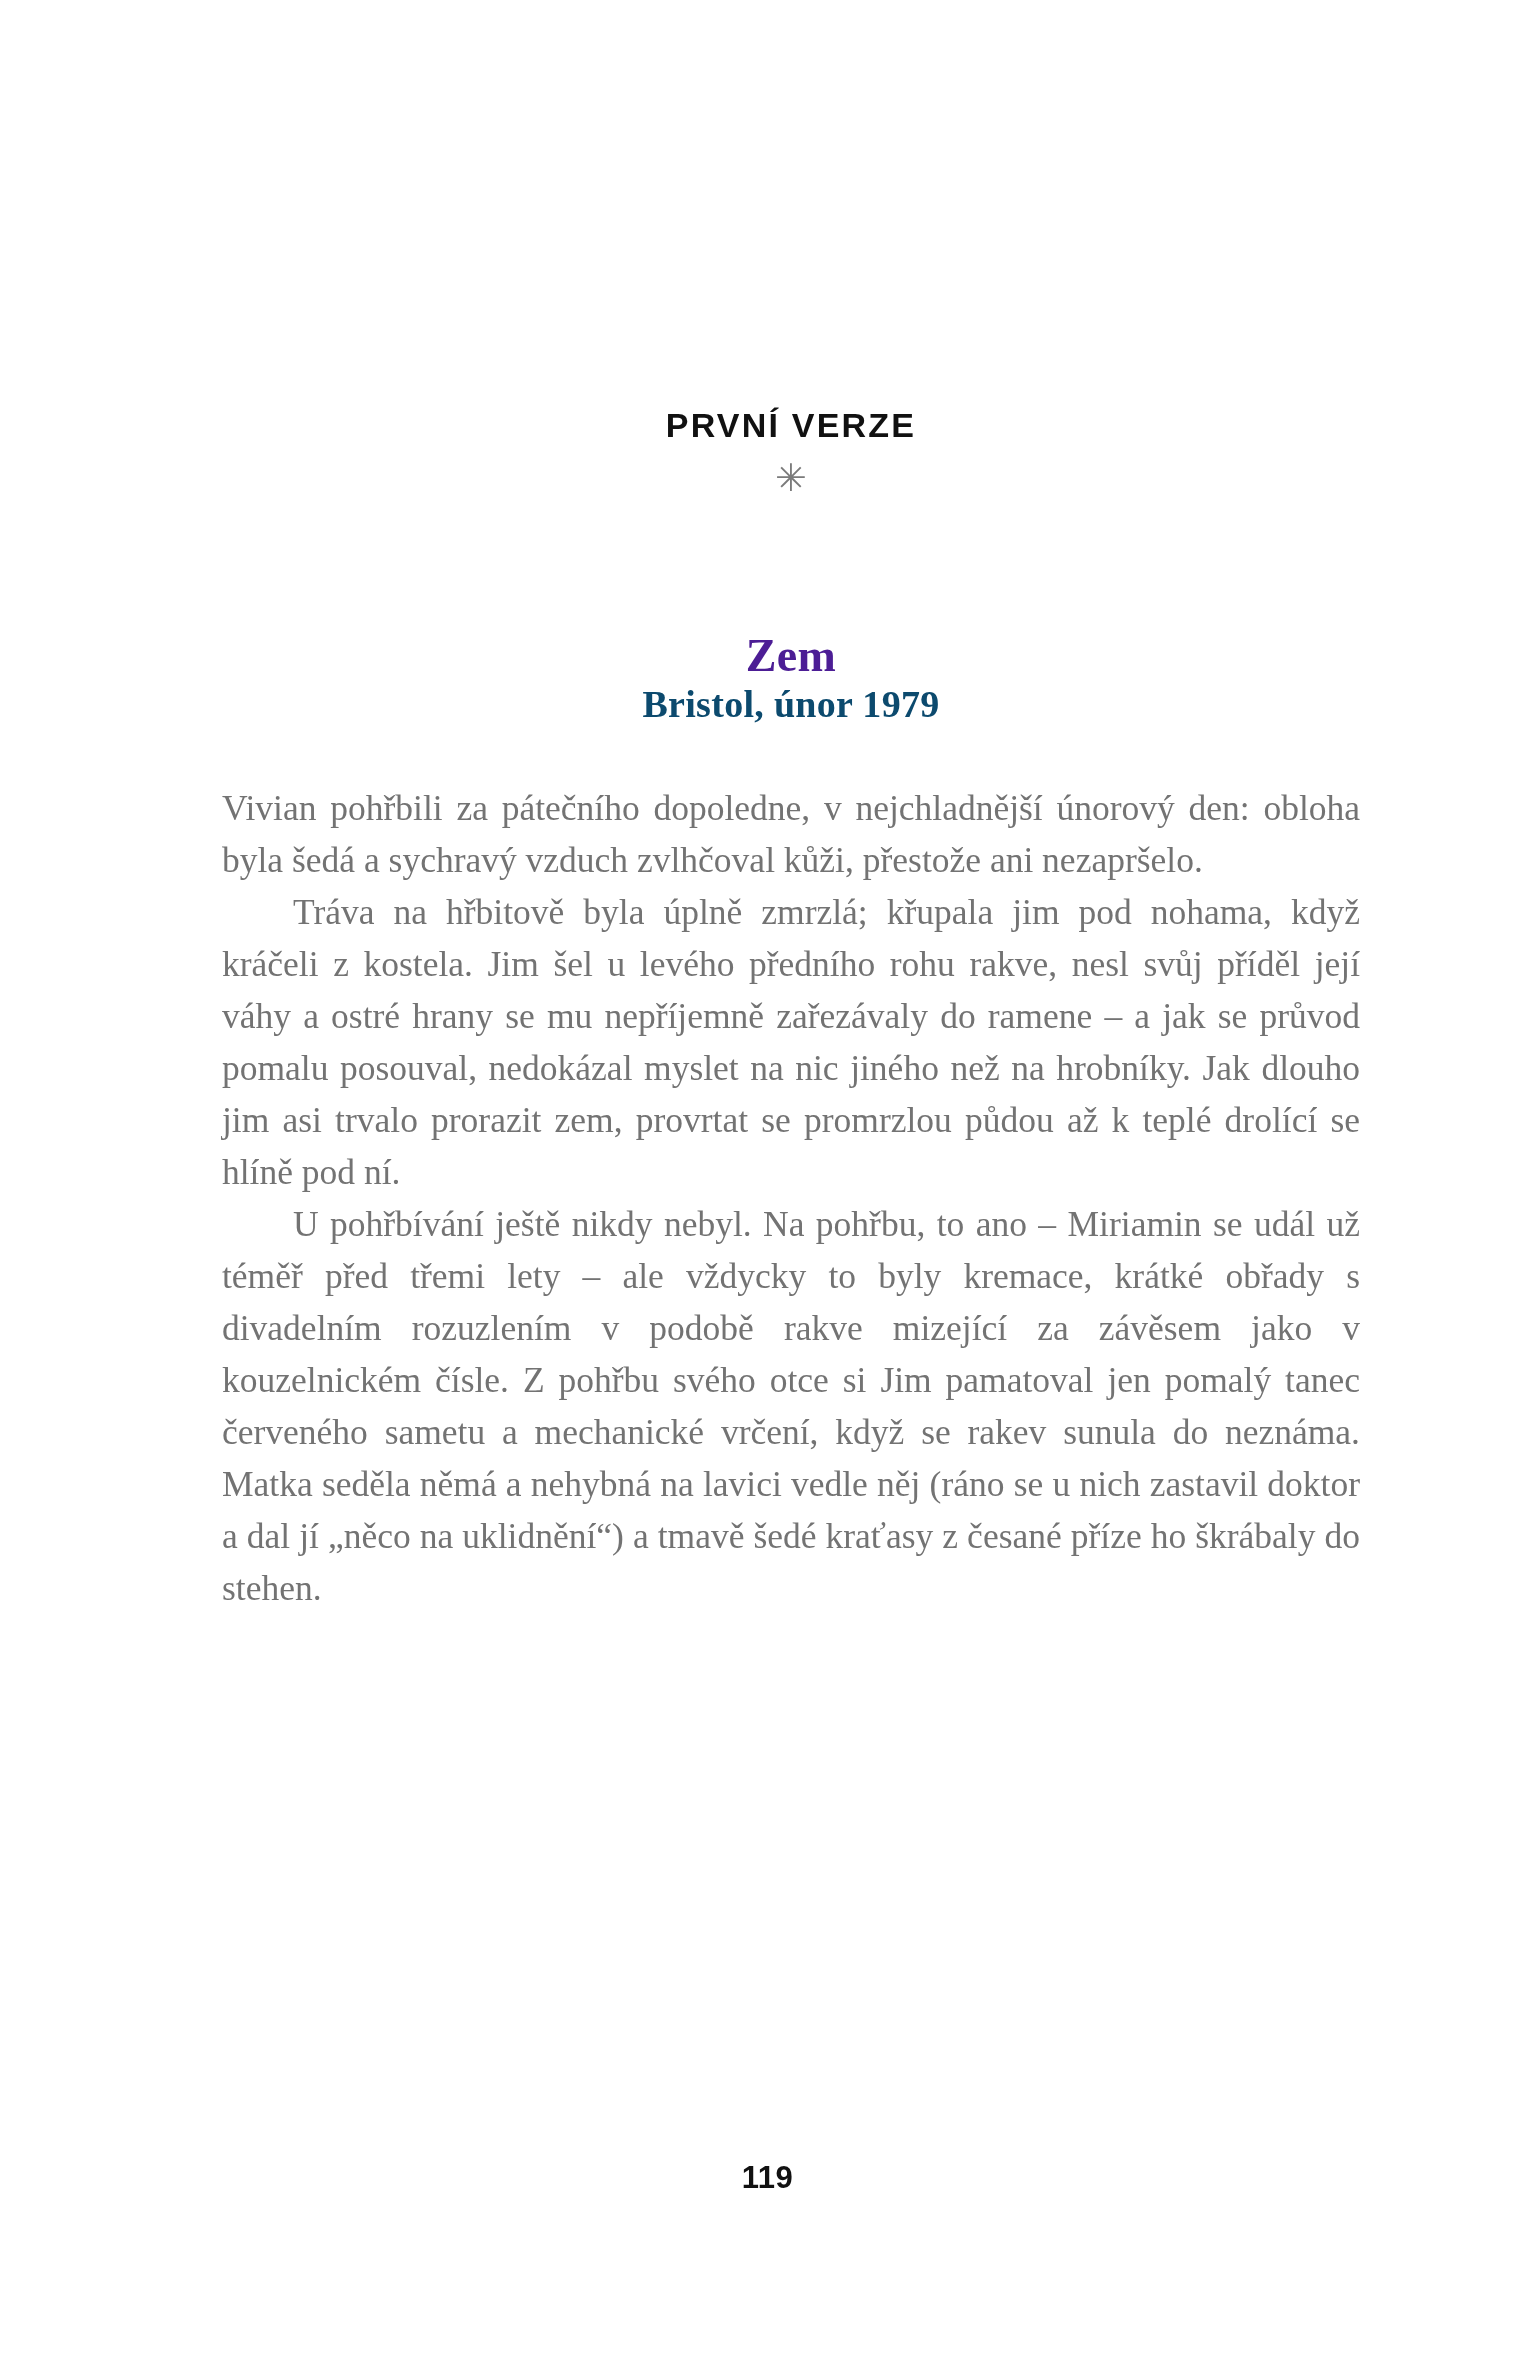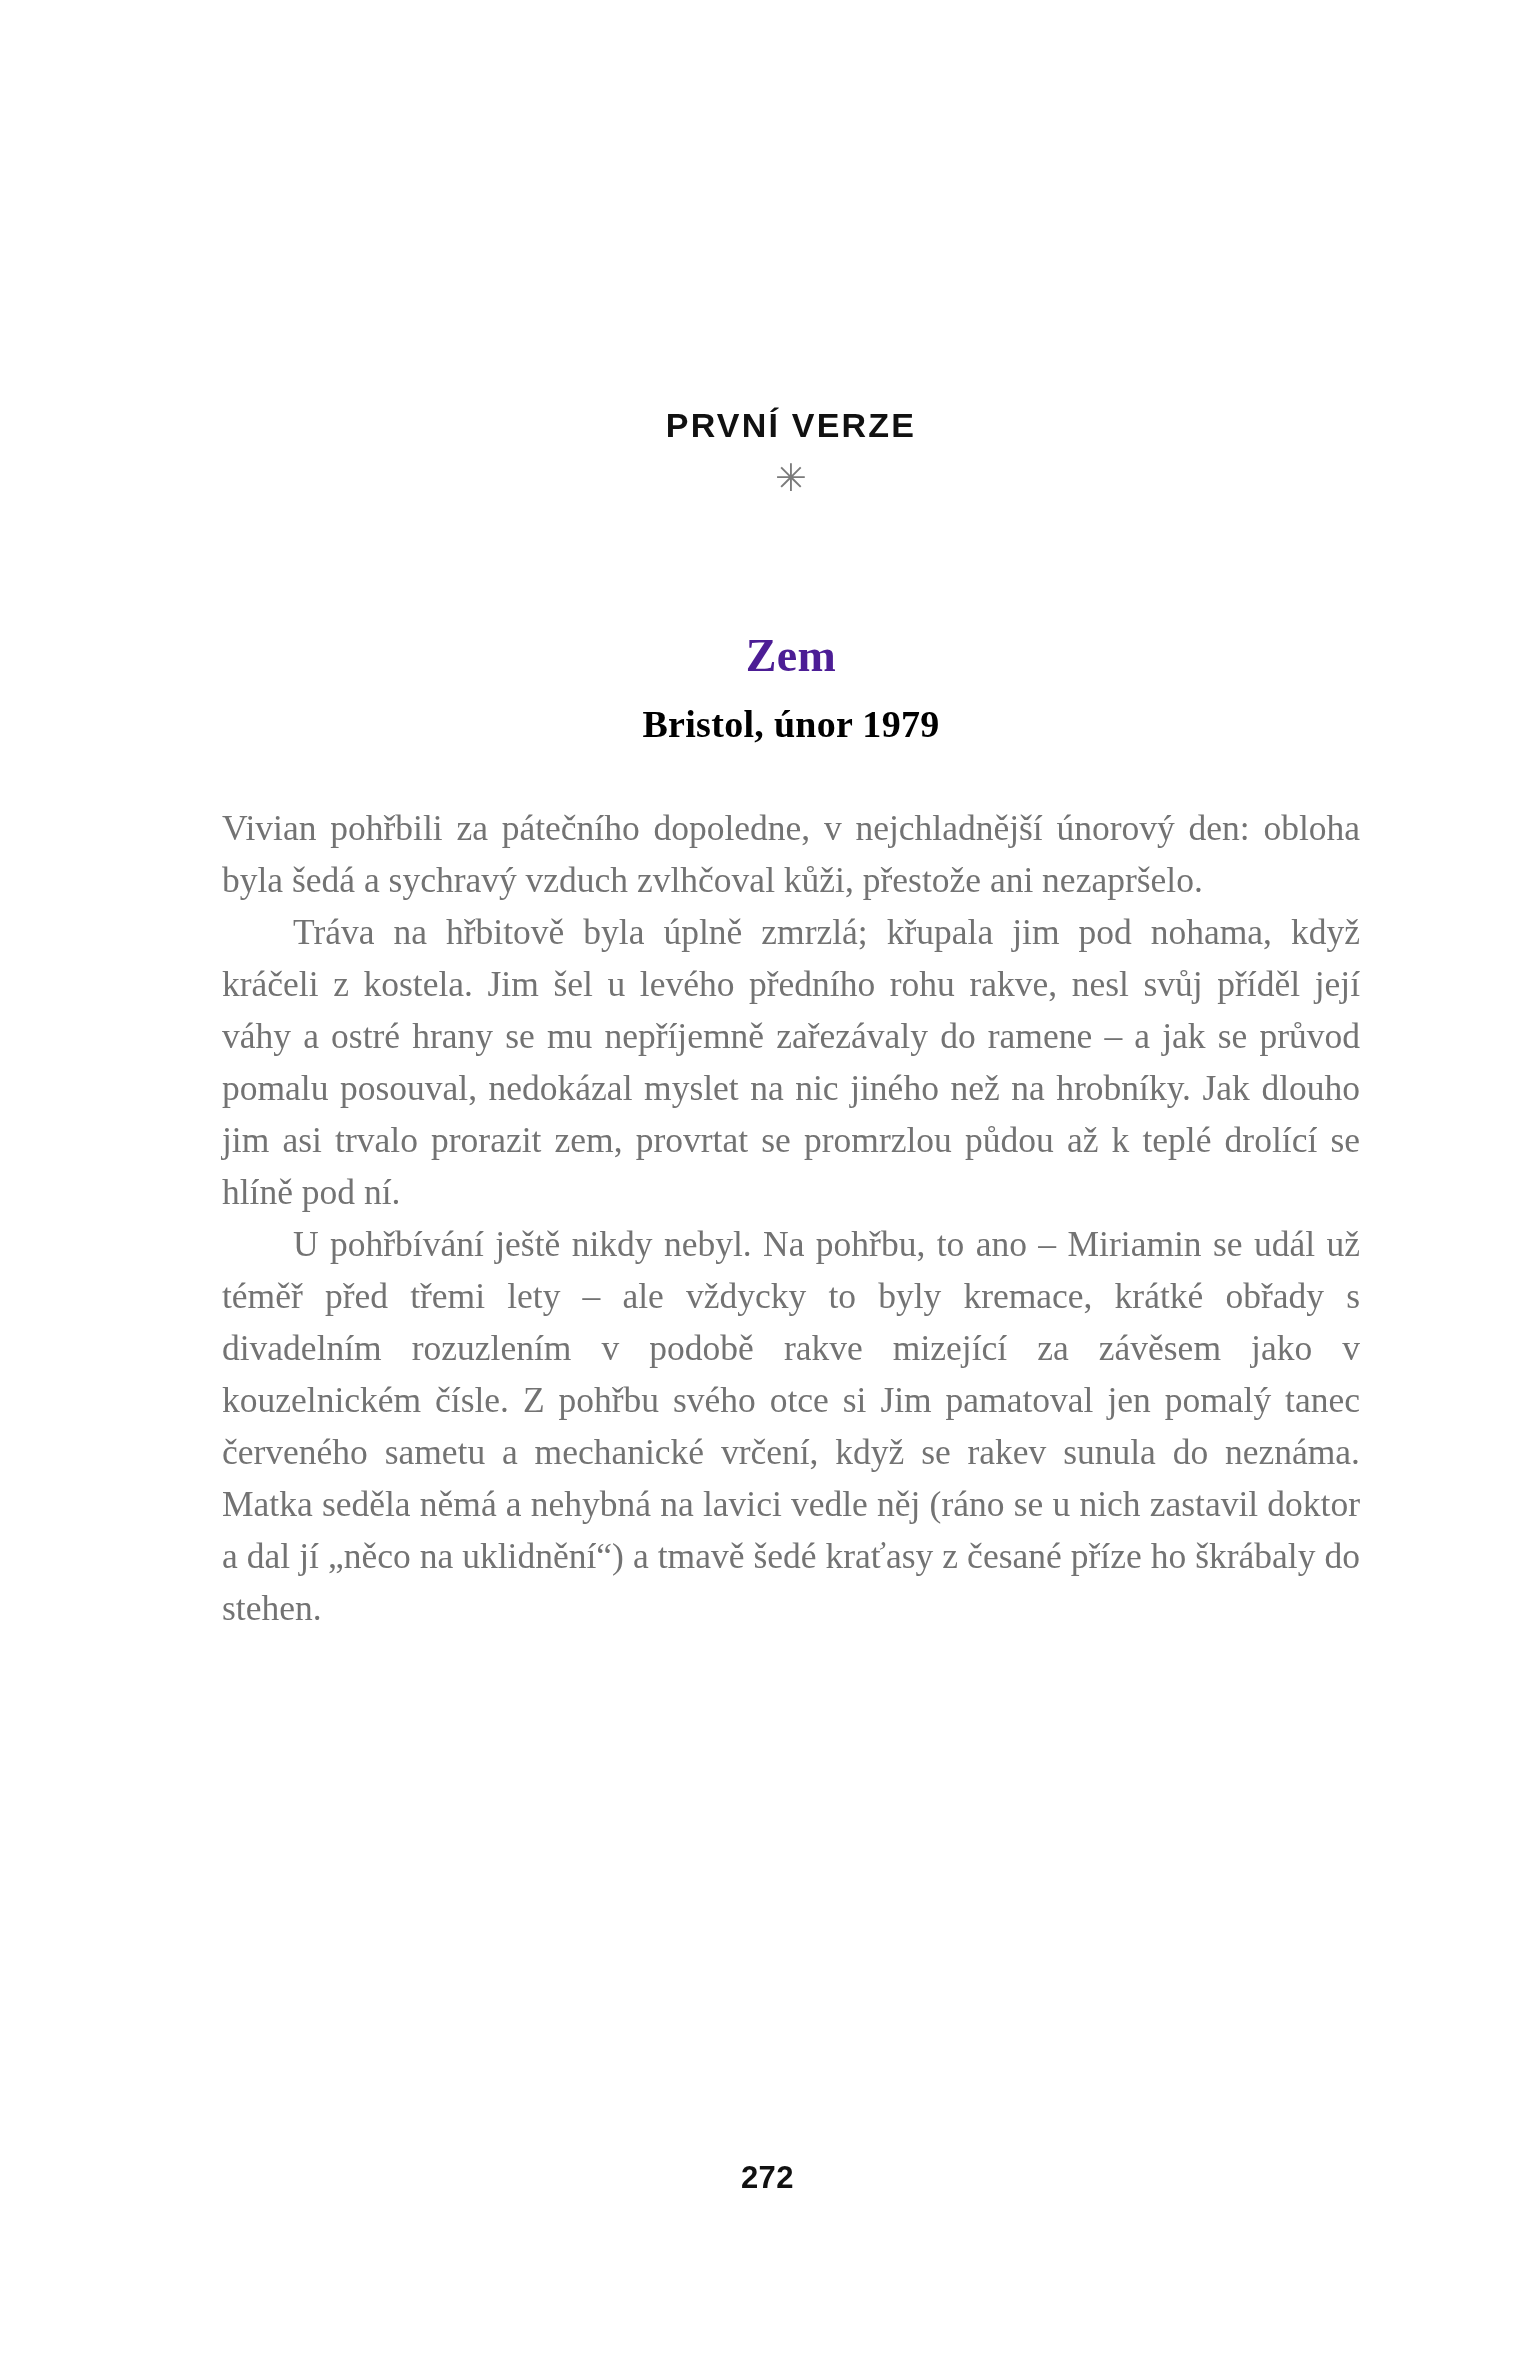--- a/index.html
+++ b/index.html
@@ -62,22 +62,21 @@
     font-weight: bold;
     font-size: 46px;
     color: #4c1d95;
     letter-spacing: 0.3px;
   }
 
   .chapter-subtitle {
     font-family: "Liberation Serif", serif;
     font-weight: bold;
     font-size: 38px;
-    color: #000000;
-    margin-top: 20px;
+    color: #0c4a6e;
     letter-spacing: 0.3px;
   }
 
   .body-text {
     margin-top: 56px;
     font-size: 35.5px;
     line-height: 1.465;
     text-align: justify;
     text-justify: inter-word;
     color: #737373;
@@ -122,15 +121,15 @@
     </div>
 
     <div class="body-text">
       <p>Vivian pohřbili za pátečního dopoledne, v nejchladnější únorový den: obloha byla šedá a sychravý vzduch zvlhčoval kůži, přestože ani nezapršelo.</p>
       <p class="indent">Tráva na hřbitově byla úplně zmrzlá; křupala jim pod nohama, když kráčeli z kostela. Jim šel u levého předního rohu rakve, nesl svůj příděl její váhy a ostré hrany se mu nepříjemně zařezávaly do ramene – a jak se průvod pomalu posouval, nedokázal myslet na nic jiného než na hrobníky. Jak dlouho jim asi trvalo prorazit zem, provrtat se promrzlou půdou až k teplé drolící se hlíně pod ní.</p>
       <p class="indent">U pohřbívání ještě nikdy nebyl. Na pohřbu, to ano – Miriamin se udál už téměř před třemi lety – ale vždycky to byly kremace, krátké obřady s divadelním rozuzlením v podobě rakve mizející za závěsem jako v kouzelnickém čísle. Z pohřbu svého otce si Jim pamatoval jen pomalý tanec červeného sametu a mechanické vrčení, když se rakev sunula do neznáma. Matka seděla němá a nehybná na lavici vedle něj (ráno se u nich zastavil doktor a dal jí „něco na uklidnění“) a tmavě šedé kraťasy z česané příze ho škrábaly do stehen.</p>
     </div>
 
   </div>
 
-  <div class="folio">272</div>
+  <div class="folio">119</div>
 
 </div>
 
 </body></html>

